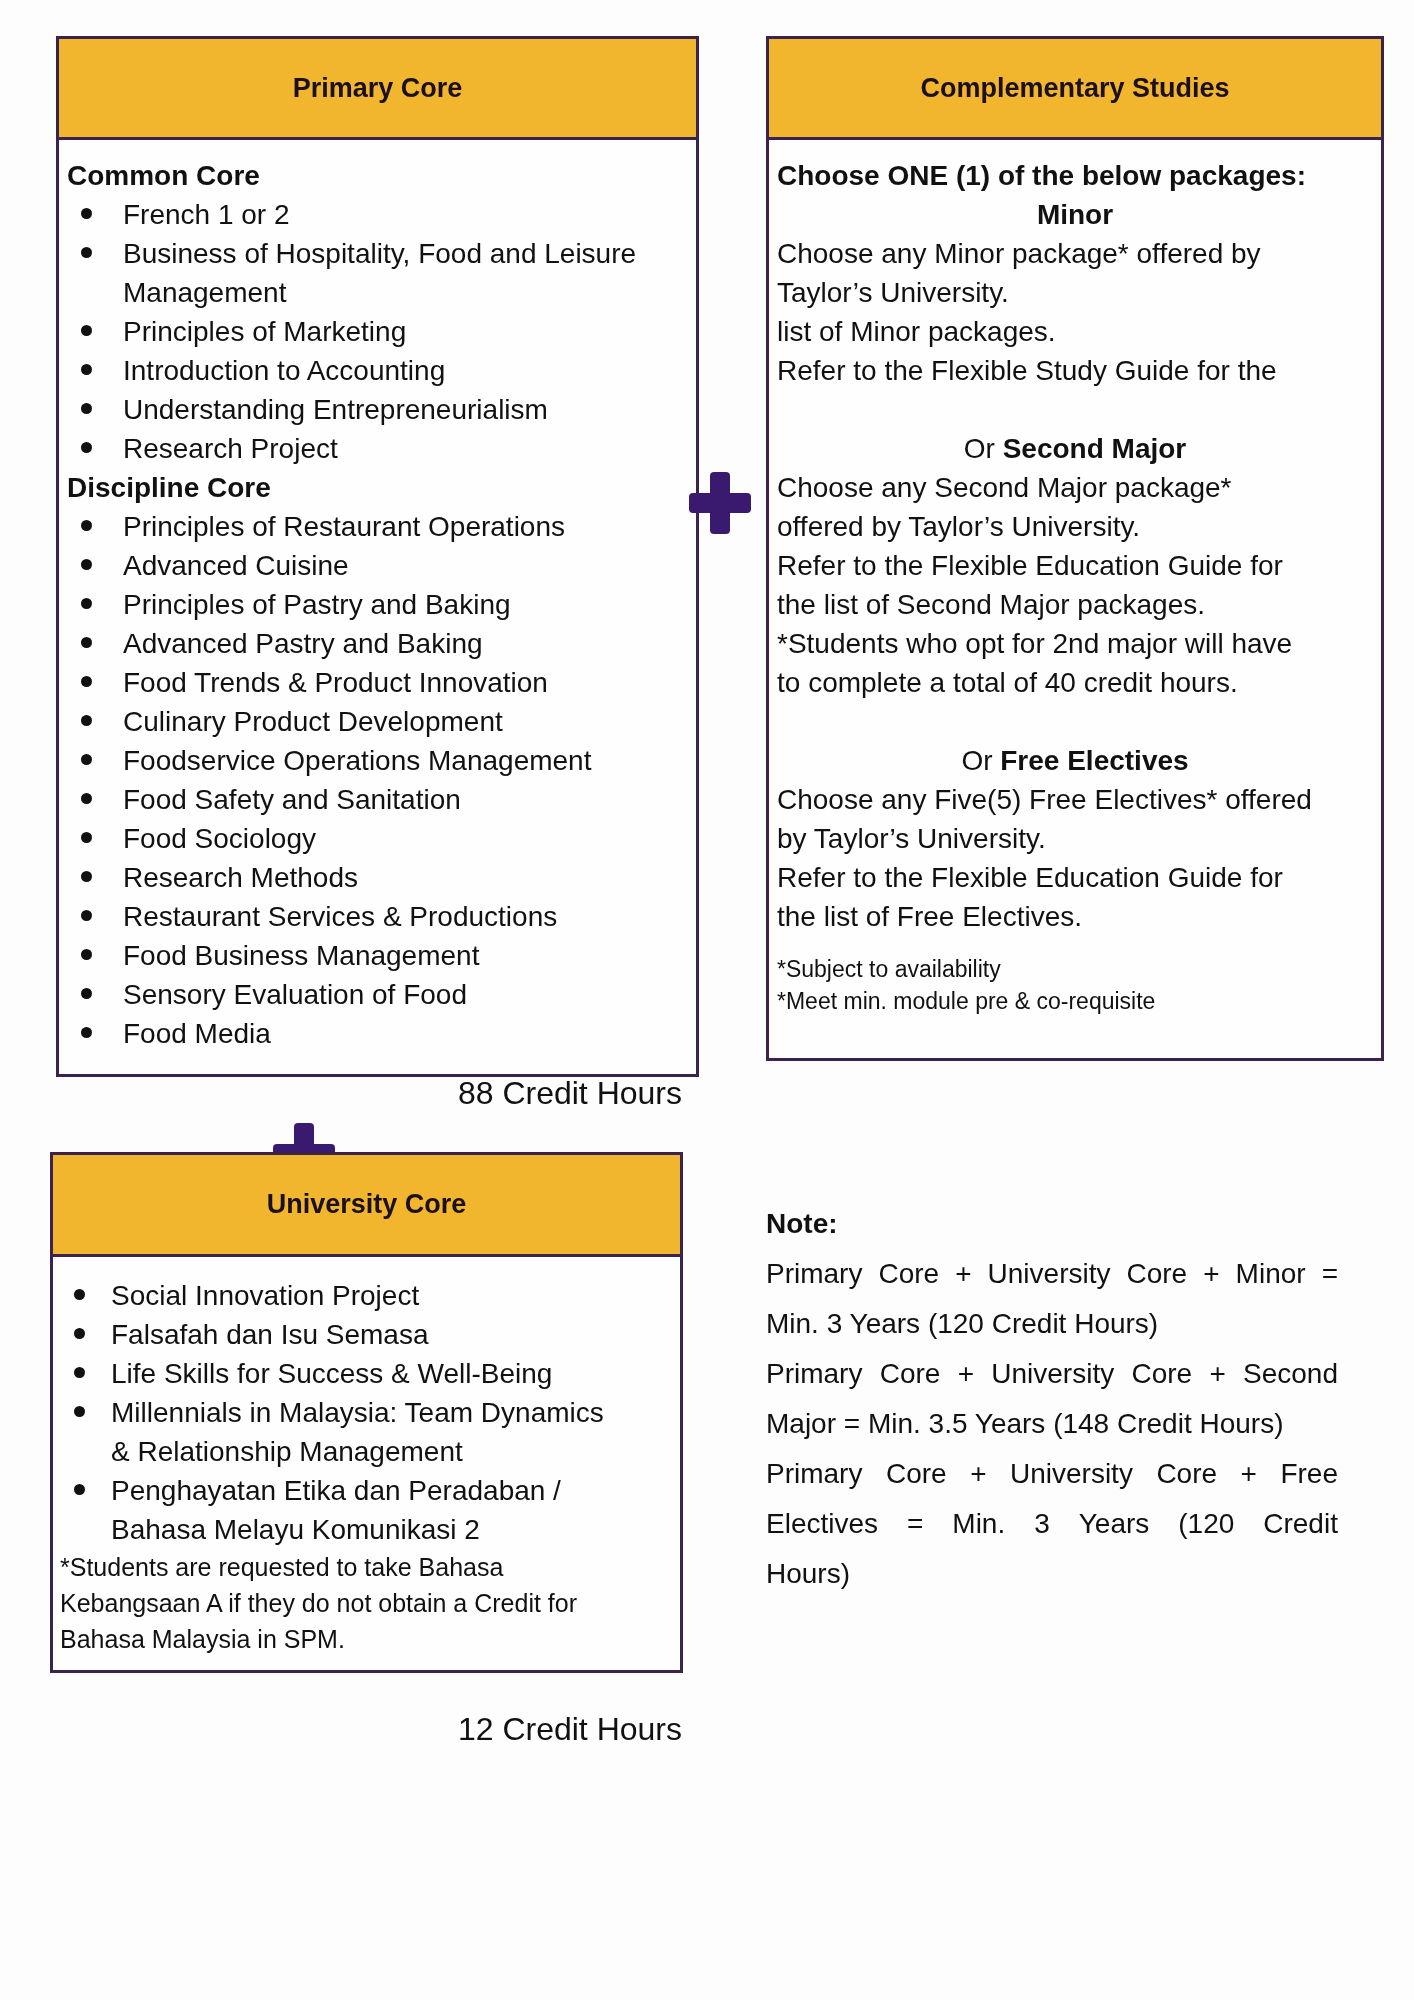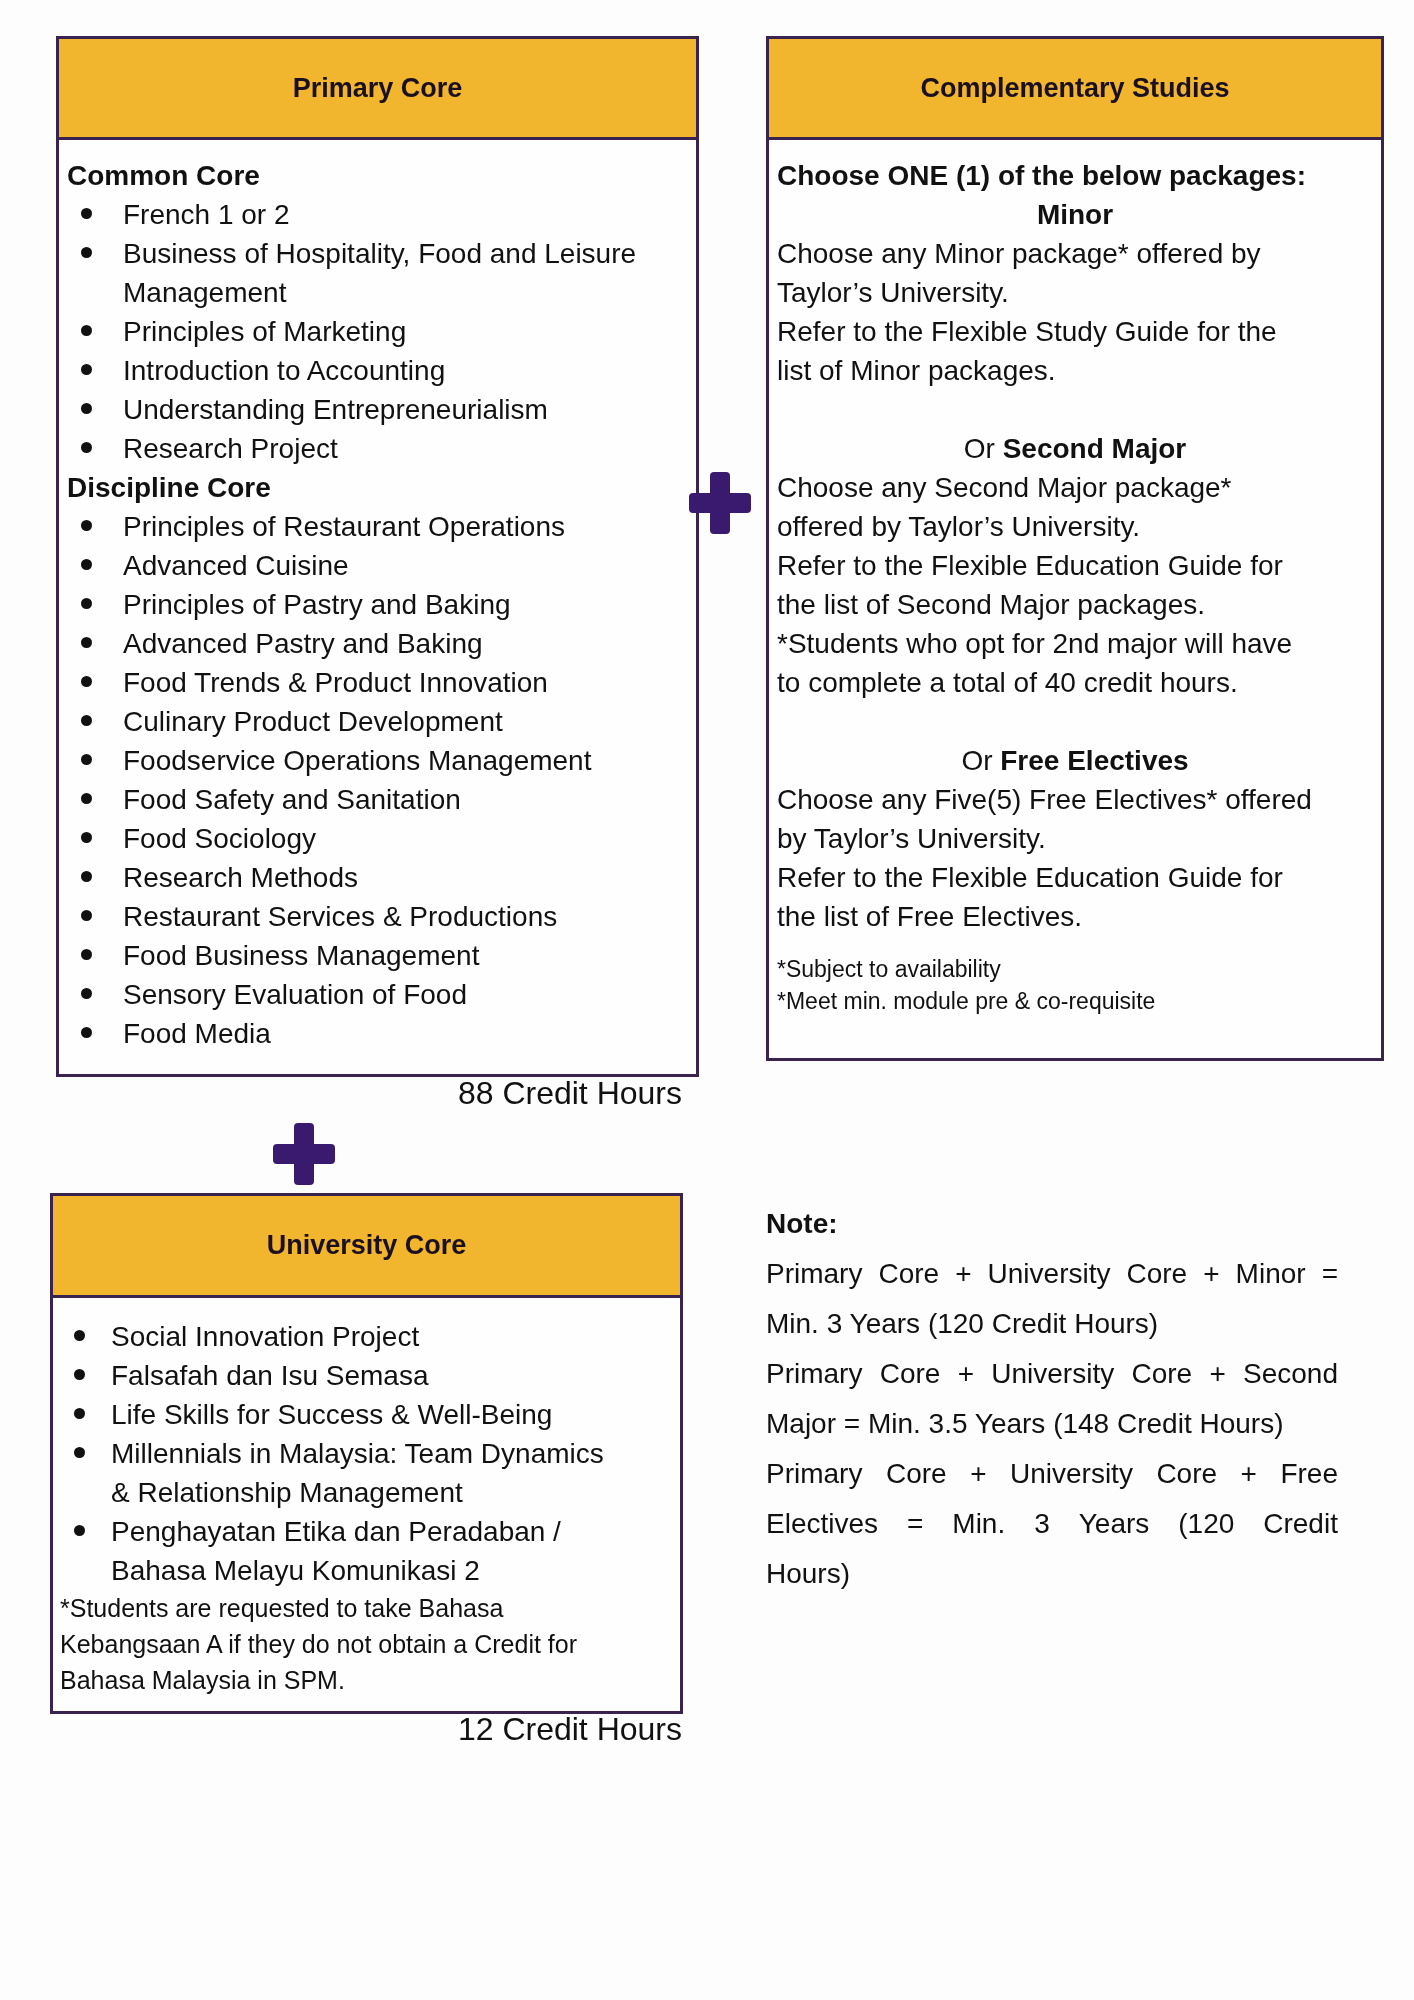--- a/index.html
+++ b/index.html
@@ -172,22 +172,22 @@
 
 <div class="box" style="left:766px; top:36px; width:618px; height:1025px;">
   <div class="box-header" style="height:101px;">
     <span>Complementary Studies</span>
   </div>
   <div id="comp-body" style="padding:16px 8px 0 8px;">
       <div class="line"><span class="bold">Choose ONE (1) of the below packages:</span></div>
       <div class="line center"><span class="bold">Minor</span></div>
       <div class="line"><span>Choose any Minor package* offered by</span></div>
       <div class="line"><span>Taylor’s University.</span></div>
+      <div class="line"><span>list of Minor packages.</span></div>
       <div class="line"><span>Refer to the Flexible Study Guide for the</span></div>
-      <div class="line"><span>list of Minor packages.</span></div>
       <div class="line"></div>
       <div class="line center"><span>Or </span><span class="bold">Second Major</span></div>
       <div class="line"><span>Choose any Second Major package*</span></div>
       <div class="line"><span>offered by Taylor’s University.</span></div>
       <div class="line"><span>Refer to the Flexible Education Guide for</span></div>
       <div class="line"><span>the list of Second Major packages.</span></div>
       <div class="line"><span>*Students who opt for 2nd major will have</span></div>
       <div class="line"><span>to complete a total of 40 credit hours.</span></div>
       <div class="line"></div>
       <div class="line center"><span>Or </span><span class="bold">Free Electives</span></div>
@@ -201,21 +201,21 @@
     </div>
 </div>
 
 <div class="credits" style="right:732px; top:1074px; line-height:39px;">88 Credit Hours</div>
 
 <div class="plus" style="left:273px; top:1123px;">
   <div class="h"></div>
     <div class="v"></div>
 </div>
 
-<div class="box" style="left:50px; top:1193px; width:633px; height:521px;">
+<div class="box" style="left:50px; top:1152px; width:633px; height:521px;">
   <div class="box-header" style="height:102px;">
     <span>University Core</span>
   </div>
   <div id="uni-body" style="padding:19px 0 0 7px;">
       <div>
         <div class="line bullet-row">
           <span class="bullet" style="left: 14px;"></span>
           <span style="position: absolute; left: 51px;">Social Innovation Project</span>
         </div>
       </div>

